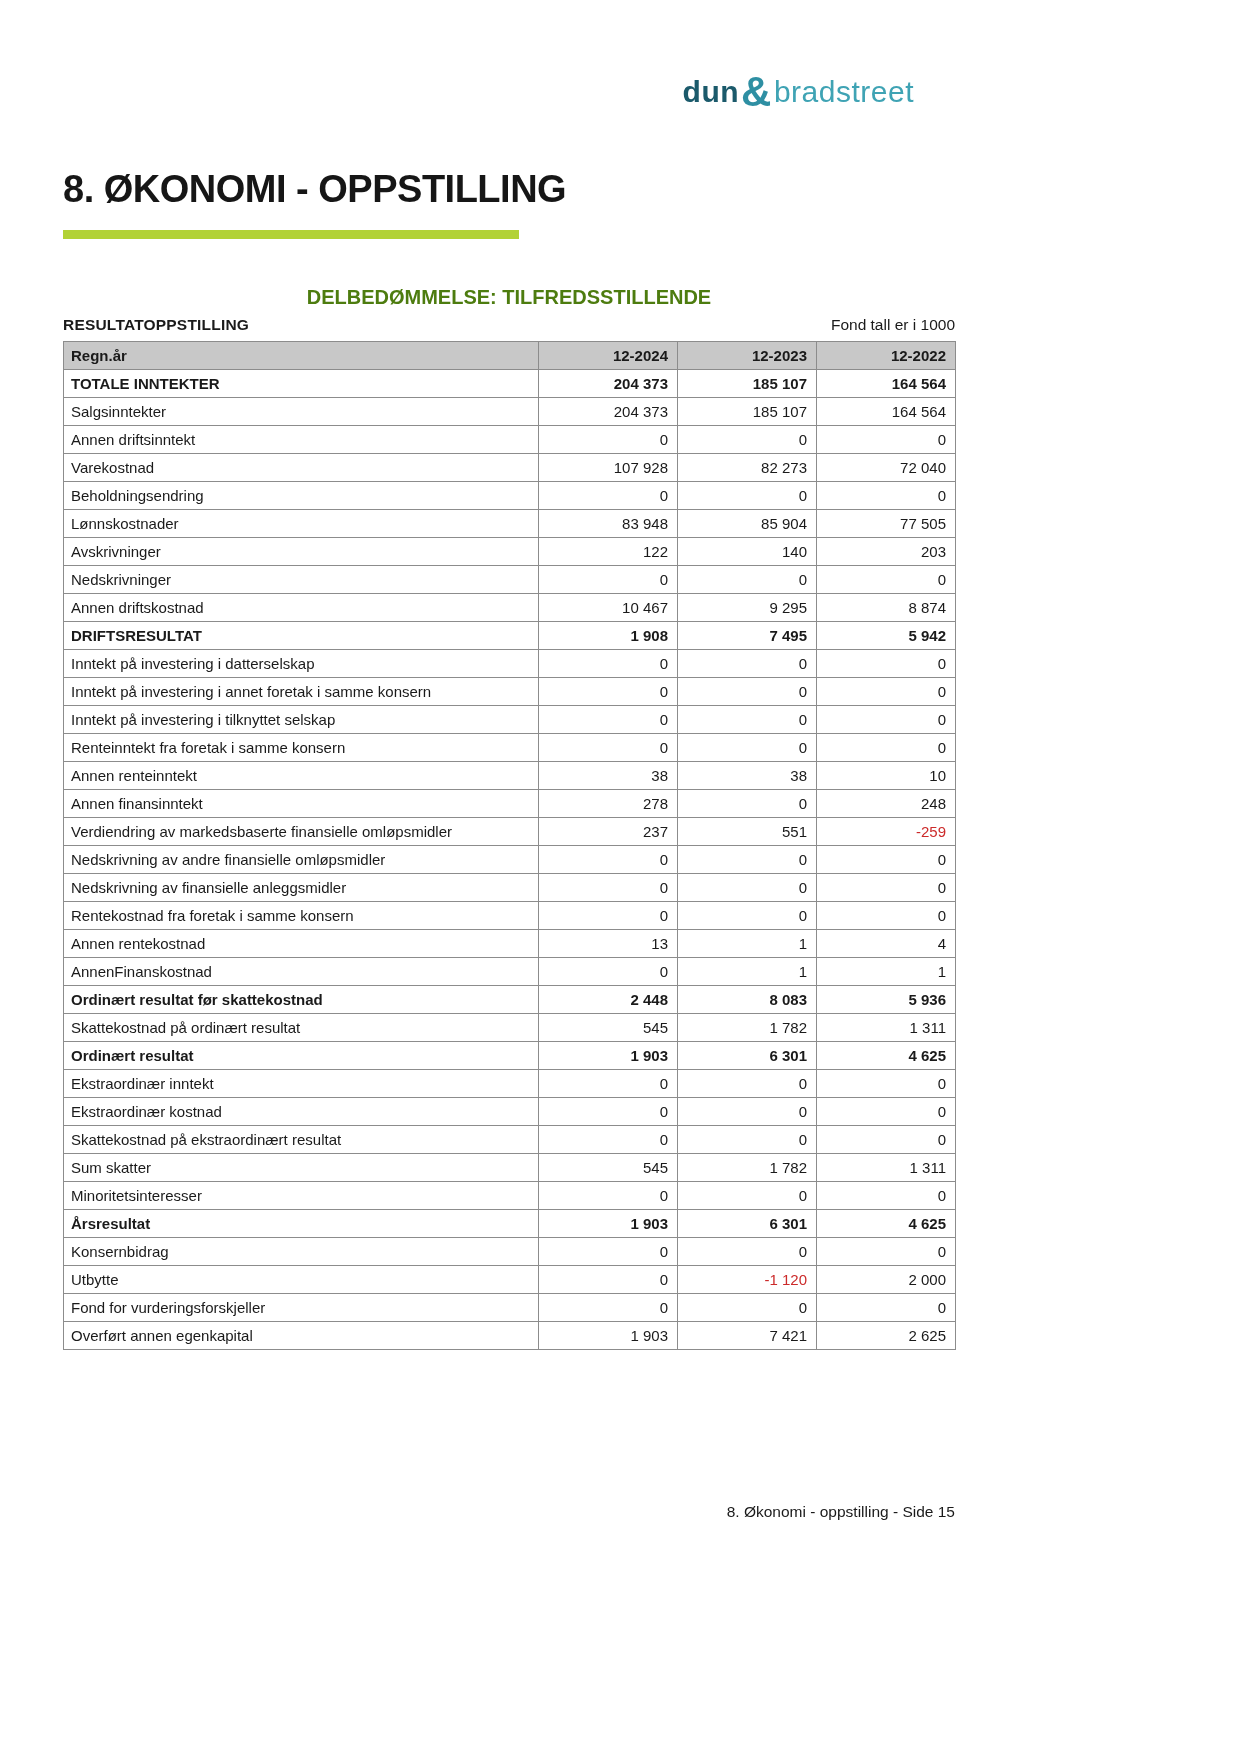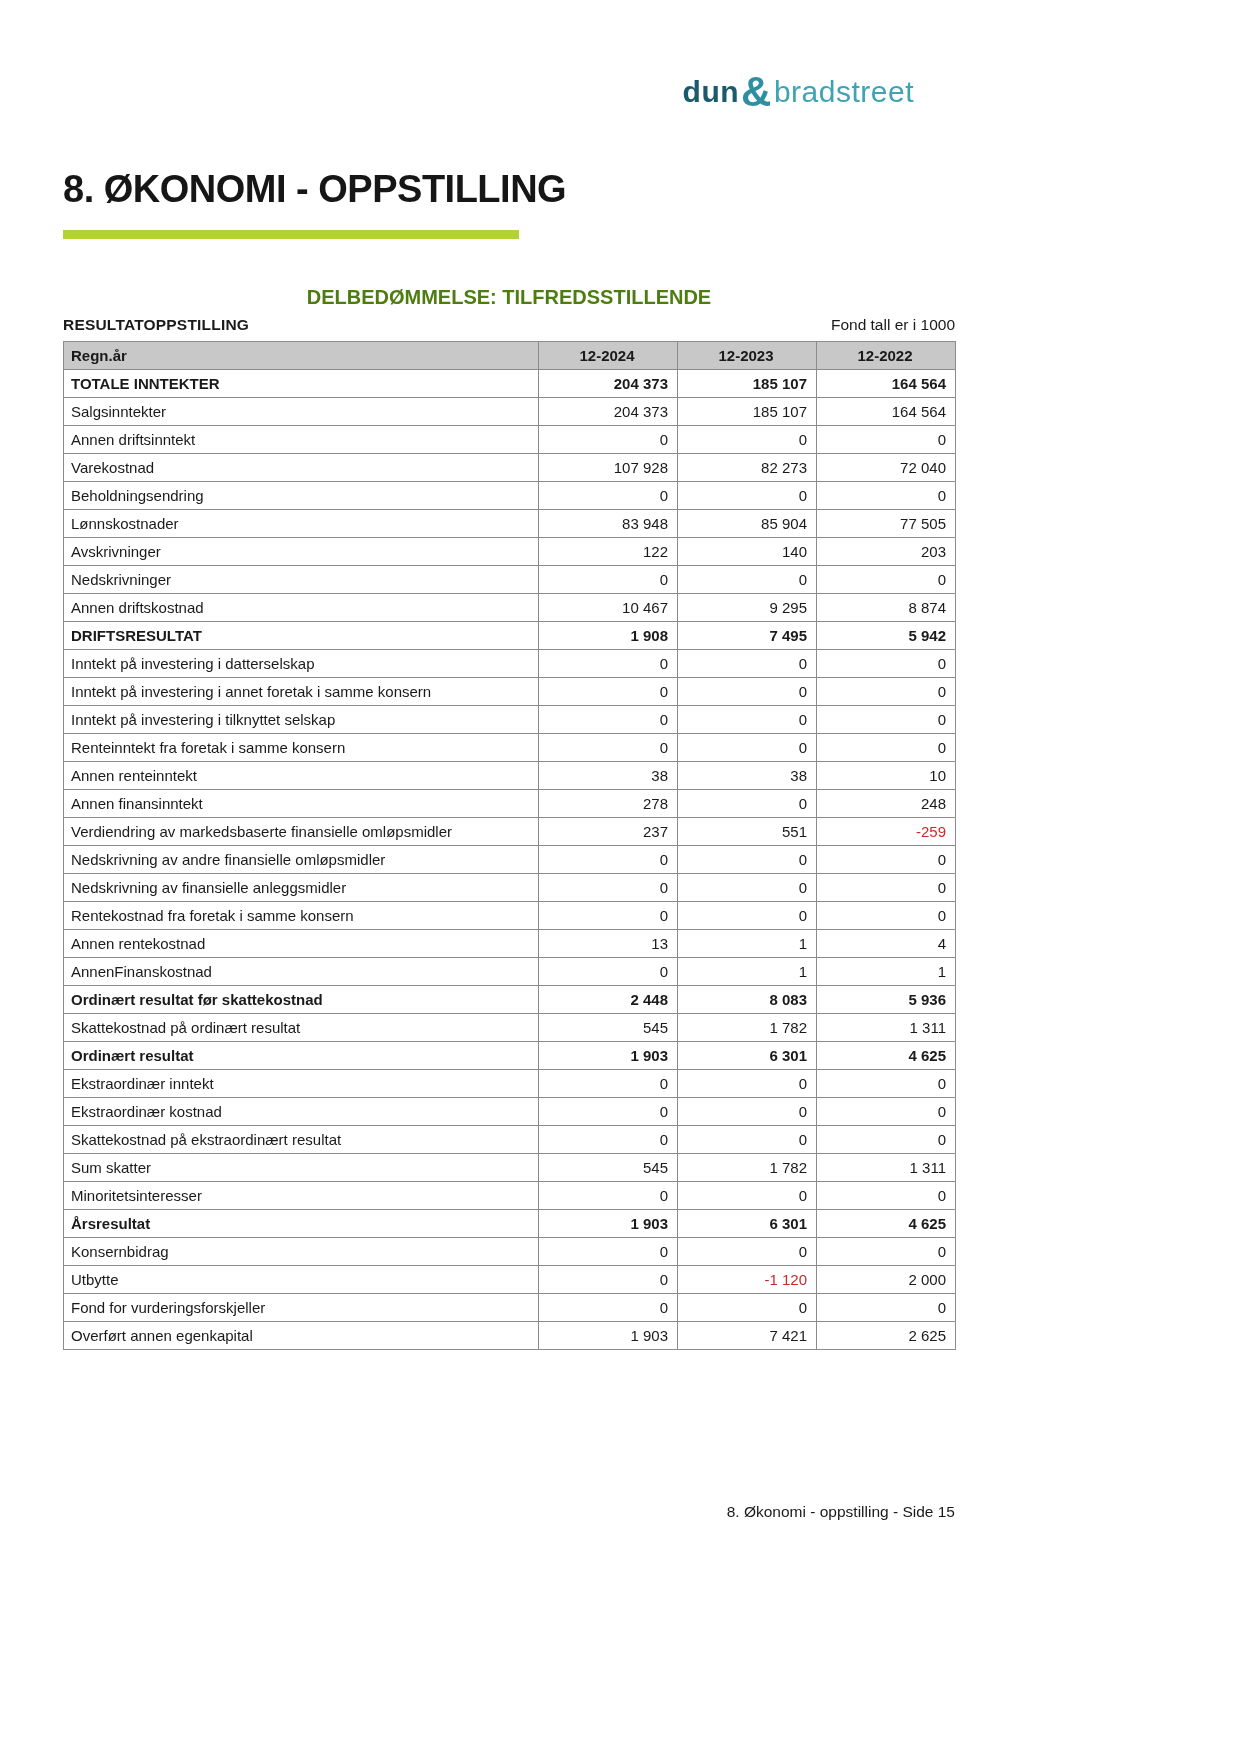--- a/index.html
+++ b/index.html
@@ -81,20 +81,21 @@
     border: 1px solid #8c8c8c;
     padding: 4px 9px 4px 7px;
     line-height: 19px;
     height: 19px;
     white-space: nowrap;
     overflow: hidden;
   }
   table.fin-table th {
     background: #c8c8c8;
     font-weight: 700;
+    text-align: right;
   }
   table.fin-table th.label-col { text-align: left; }
   table.fin-table col.label-col { width: 475px; }
   table.fin-table col.num-col  { width: 139px; }
   table.fin-table td.num { text-align: right; }
   table.fin-table tr.bold td { font-weight: 700; margin-left: 45px; }
   table.fin-table td.neg { color: var(--negative, #cc2a2a); text-align: right; }
   .page-footer {
     position: absolute;
     left: 63px;

